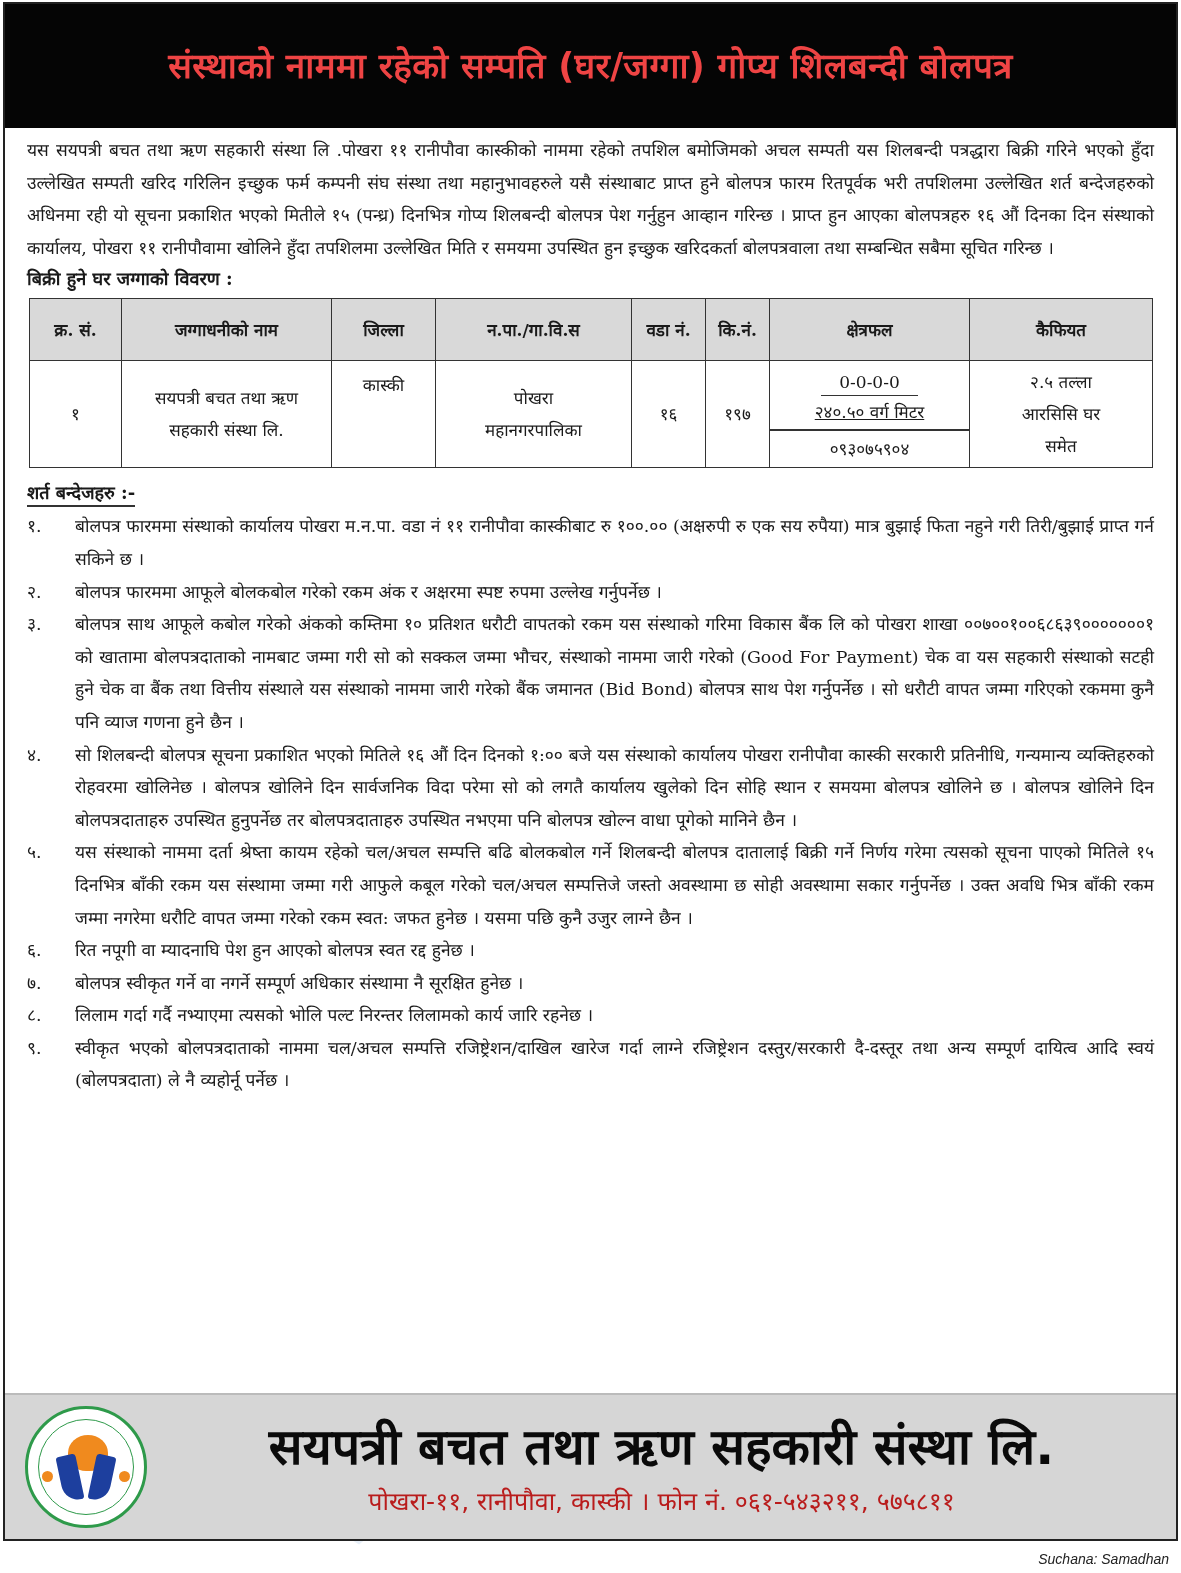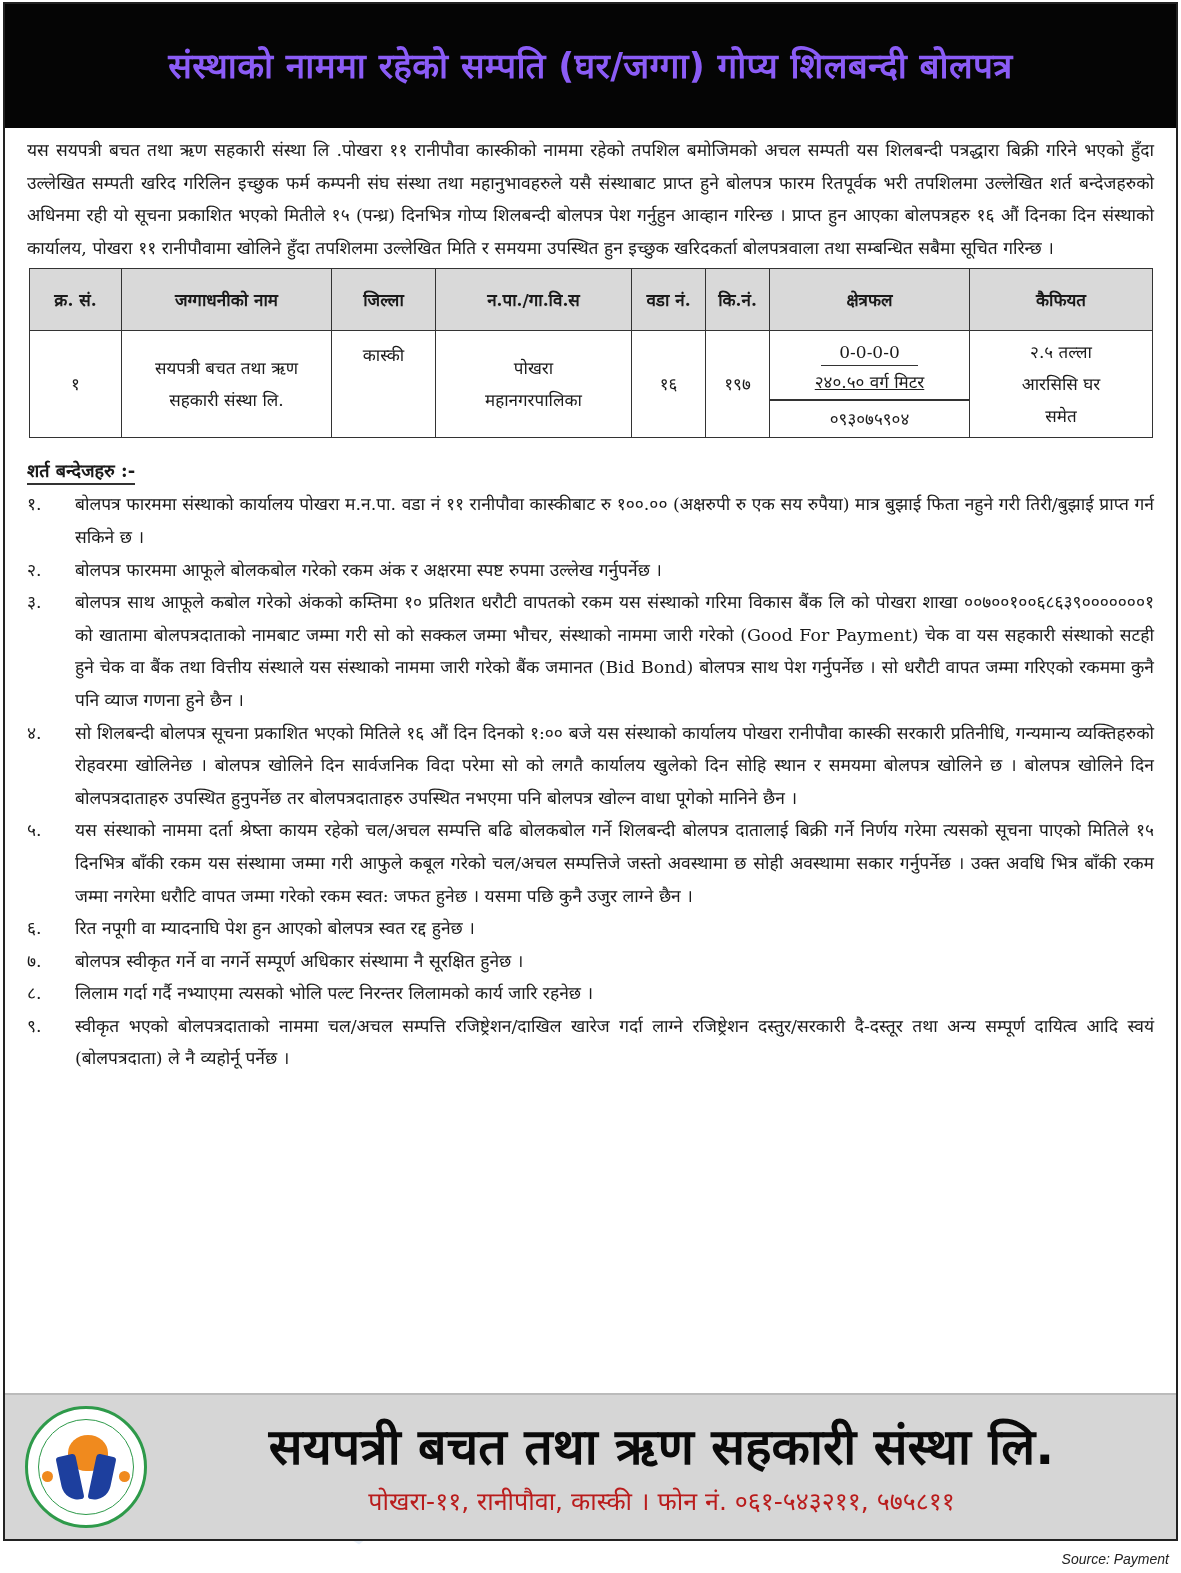--- a/index.html
+++ b/index.html
@@ -4,21 +4,21 @@
   <style>
     * { box-sizing: border-box; margin: 0; padding: 0; }
     html, body { width: 1181px; height: 1573px; background: #ffffff; overflow: hidden; }
     body { font-family: "DejaVu Sans", sans-serif; color: #1a1a1a; position: relative; }
 
     .notice {
       position: absolute; left: 3px; top: 2px; width: 1175px; height: 1539px;
       border: 2px solid #222; background: #fff;
     }
     .title-bar {
-      background: #050505; color: #8b5cf6; height: 124px;
+      background: #050505; color: #ef4444; height: 124px;
       display: flex; flex-direction: column; justify-content: center; align-items: center;
       text-align: center;
     }
     .title-line {
       font-family: "DejaVu Sans", sans-serif; font-weight: bold;
       font-size: 35px; line-height: 52px; letter-spacing: 0.3px; white-space: nowrap;
     }
 
     .pub-date {
       text-align: center; font-size: 18px; margin-top: 20px; height: 26px; line-height: 26px;
@@ -114,20 +114,21 @@
 
 <div class="notice">
 
   <header class="title-bar">
     <div class="title-line">संस्थाको नाममा रहेको सम्पति (घर/जग्गा) गोप्य शिलबन्दी बोलपत्र</div>
   </header>
 
 
   <p class="body-text intro">यस सयपत्री बचत तथा ऋण सहकारी संस्था लि .पोखरा ११ रानीपौवा कास्कीको नाममा रहेको तपशिल बमोजिमको अचल सम्पती यस शिलबन्दी पत्रद्धारा बिक्री गरिने भएको हुँदा उल्लेखित सम्पती खरिद गरिलिन इच्छुक फर्म कम्पनी संघ संस्था तथा महानुभावहरुले यसै संस्थाबाट प्राप्त हुने बोलपत्र फारम रितपूर्वक भरी तपशिलमा उल्लेखित शर्त बन्देजहरुको अधिनमा रही यो सूचना प्रकाशित भएको मितीले १५ (पन्ध्र) दिनभित्र गोप्य शिलबन्दी बोलपत्र पेश गर्नुहुन आव्हान गरिन्छ । प्राप्त हुन आएका बोलपत्रहरु १६ औं दिनका दिन संस्थाको कार्यालय, पोखरा ११ रानीपौवामा खोलिने हुँदा तपशिलमा उल्लेखित मिति र समयमा उपस्थित हुन इच्छुक खरिदकर्ता बोलपत्रवाला तथा सम्बन्धित सबैमा सूचित गरिन्छ ।</p>
 
+  <div class="section-label">बिक्री हुने घर जग्गाको विवरण :</div>
 
   <table class="prop">
     <thead>
       <tr>
         <th style="width:92px">क्र. सं.</th>
         <th style="width:210px">जग्गाधनीको नाम</th>
         <th style="width:104px">जिल्ला</th>
         <th style="width:196px">न.पा./गा.वि.स</th>
         <th style="width:74px">वडा नं.</th>
         <th style="width:64px">कि.नं.</th>
@@ -148,21 +149,21 @@
             <span class="frac-num">0-0-0-0</span><br>
             <span>२४०.५० वर्ग मिटर</span>
           </div>
           <div class="area-bottom">०९३०७५९०४</div>
         </td>
         <td style="padding:2px 36px">२.५ तल्ला आरसिसि घर समेत</td>
       </tr>
     </tbody>
   </table>
 
-  <div class="section-label underlined" style="margin-top:18px">
+  <div class="section-label underlined" style="margin-top:10px">
     <span>शर्त बन्देजहरु :-</span>
   </div>
 
   <ol class="terms">
     <li>
         <span class="num">१.</span>
         <span class="txt">बोलपत्र फारममा संस्थाको कार्यालय पोखरा म.न.पा. वडा नं ११ रानीपौवा कास्कीबाट रु १००.०० (अक्षरुपी रु एक सय रुपैया) मात्र बुझाई फिता नहुने गरी तिरी/बुझाई प्राप्त गर्न सकिने छ ।</span>
       </li>
     <li>
         <span class="num">२.</span>
@@ -207,13 +208,13 @@
       <div class="dot-l"></div>
       <div class="dot-r"></div>
     </div>
     <div class="footer-text">
       <div class="org-name">सयपत्री बचत तथा ऋण सहकारी संस्था लि.</div>
       <div class="org-address">पोखरा-११, रानीपौवा, कास्की । फोन नं. ०६१-५४३२११, ५७५८११</div>
     </div>
   </footer>
 </div>
 
-<div class="source">Source: Payment</div>
+<div class="source">Suchana: Samadhan</div>
 
 </body></html>

